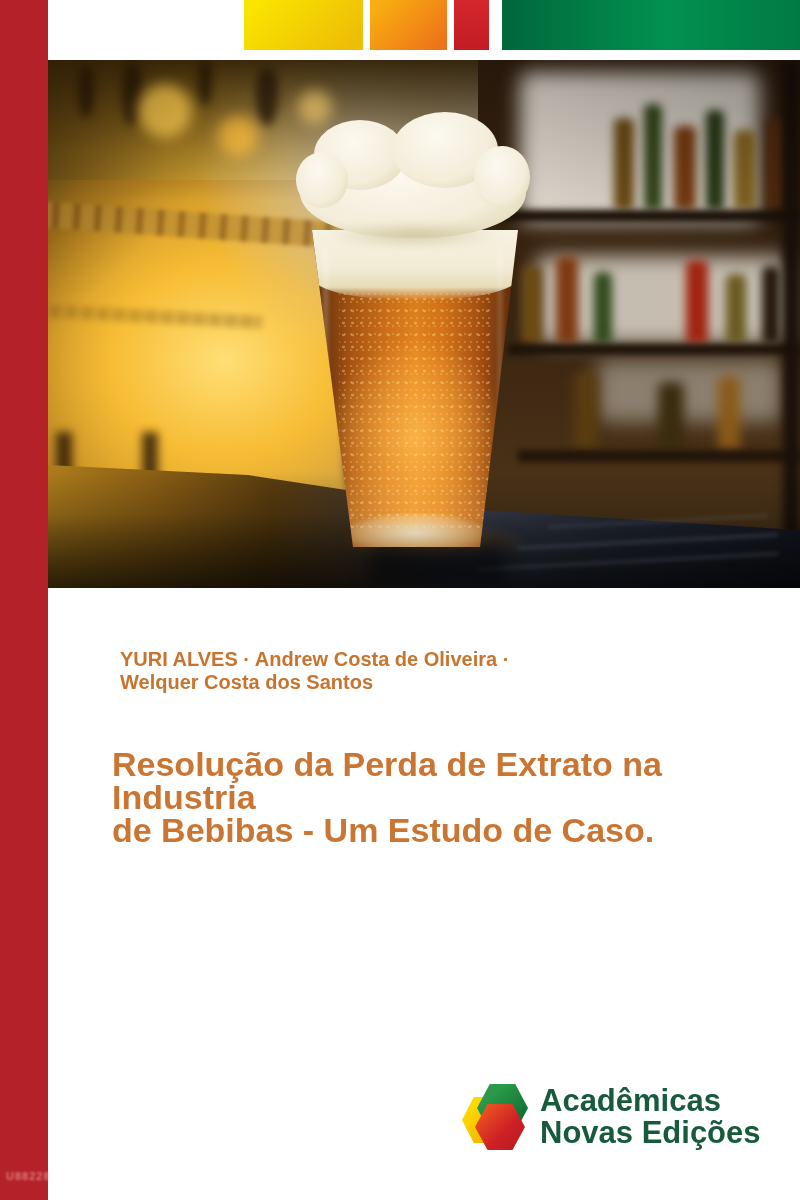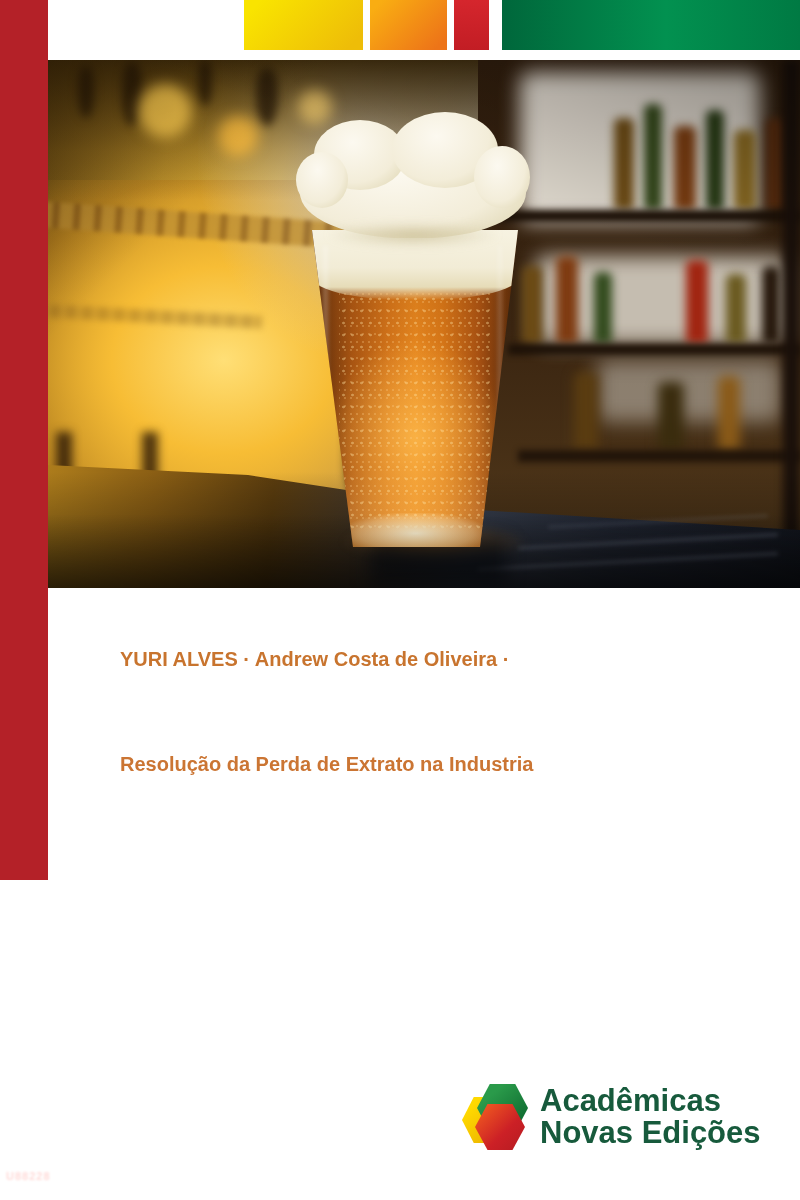--- a/index.html
+++ b/index.html
@@ -1,19 +1,19 @@
 <!DOCTYPE html>
 <html><head>
 <meta charset="utf-8">
 <style>
   html,body{margin:0;padding:0;background:#ffffff;}
   .cover{position:relative;width:800px;height:1200px;background:#ffffff;overflow:hidden;
          font-family:"Liberation Sans",sans-serif;}
   
-  .spine{position:absolute;left:0;top:0;width:48px;height:880px;background:#b42128;}
+  .spine{position:absolute;left:0;top:0;width:48px;height:1200px;background:#b42128;}
   .watermark{position:absolute;left:6px;top:1170px;width:40px;font-size:11px;font-weight:bold;
              color:rgba(255,190,185,0.55);filter:blur(0.8px);letter-spacing:1px;text-align:center;}
   
   .bars{position:absolute;left:0;top:0;width:800px;height:50px;}
   .bar{position:absolute;top:0;height:50px;}
   .bar-yellow{left:244px;width:119px;background:linear-gradient(135deg,#f9e400 10%,#eebd08 90%);}
   .bar-orange{left:370px;width:77px;background:linear-gradient(135deg,#f9ad12 10%,#ed7418 90%);}
   .bar-red{left:454px;width:35px;background:linear-gradient(180deg,#d5262d,#c21d24);}
   .bar-green{left:502px;width:298px;background:linear-gradient(90deg,#00673b,#029150 55%,#007a43);}
   
@@ -116,21 +116,21 @@
   .fb4{right:0px;top:34px;width:56px;height:62px;}
   .foam-shadow{left:12%;right:12%;bottom:-4px;height:26px;border-radius:50%;
      background:radial-gradient(ellipse,rgba(178,162,108,0.5),rgba(178,162,108,0) 70%);filter:blur(4px);}
   .vignette{left:0;top:0;width:752px;height:528px;
      background:linear-gradient(0deg,rgba(0,0,0,0.45),rgba(0,0,0,0) 14%),
                 linear-gradient(135deg,rgba(30,18,4,0.35),rgba(0,0,0,0) 22%);}
   
   .authors{position:absolute;left:120px;top:624px;font-size:20px;font-weight:bold;
            color:#c8742e;line-height:23px;margin-top:24px;}
   .title{position:absolute;left:118px;top:688px;font-size:37px;font-weight:bold;color:#1b6c3d;margin:0;}
-  .subtitle{position:absolute;left:120px;top:748px;font-size:20px;font-weight:bold;
+  .subtitle{position:absolute;left:112px;top:748px;font-size:34px;font-weight:bold;
             color:#cb7533;line-height:33px;}
   
   .publisher{position:absolute;left:462px;top:1084px;display:flex;align-items:center;gap:12px;}
   .hexmark{position:relative;width:66px;height:66px;}
   .hex{position:absolute;clip-path:polygon(25% 0,75% 0,100% 50%,75% 100%,25% 100%,0 50%);}
   .hex-yellow{left:0px;top:13px;width:47px;height:46px;z-index:1;
      background:linear-gradient(135deg,#ffd900 20%,#e9ae00 90%);}
   .hex-green{left:15px;top:0px;width:51px;height:48px;z-index:2;
      background:linear-gradient(140deg,#2a9a4a 25%,#0e6b30 85%);}
   .hex-red{left:13px;top:20px;width:50px;height:46px;z-index:3;
@@ -219,25 +219,27 @@
       <div class="fblob fb2"></div>
       <div class="fblob fb3"></div>
       <div class="fblob fb4"></div>
       <div class="foam-shadow"></div>
     </div>
     <div class="vignette"></div>
   </div>
 
   <div class="authors">
     <div>YURI ALVES · Andrew Costa de Oliveira ·</div>
+    <div>Welquer Costa dos Santos</div>
   </div>
 
 
   <div class="subtitle">
     <div>Resolução da Perda de Extrato na Industria</div>
+    <div>de Bebibas - Um Estudo de Caso.</div>
   </div>
 
   <div class="publisher">
     <div class="hexmark">
       <div class="hex hex-yellow"></div>
       <div class="hex hex-green"></div>
       <div class="hex hex-red"></div>
     </div>
     <div class="pubname">
       <div>Acadêmicas</div>

